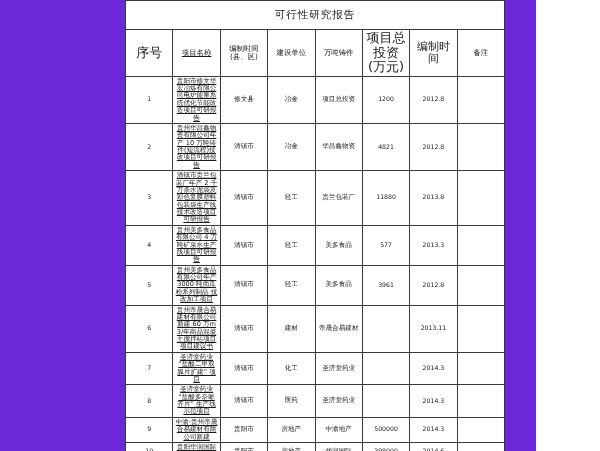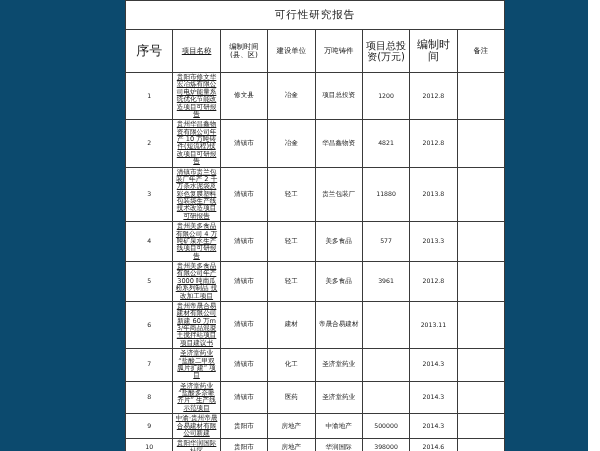--- a/index.html
+++ b/index.html
@@ -10,23 +10,23 @@
   }
   body {
     width: 600px;
     height: 451px;
     overflow: hidden;
     font-family: "DejaVu Sans", "Liberation Sans", sans-serif;
     color: #1a1a1a;
   }
   .page {
     position: relative;
-    width: 588px;
+    width: 536px;
     height: 451px;
-    background: #0c4a6e;
+    background: #6d28d9;
   }
   .doc-frame {
     position: absolute;
     left: 125px;
     top: 0px;
     width: 380px;
   }
   table.report {
     border-collapse: collapse;
     table-layout: fixed;
@@ -63,21 +63,21 @@
   }
   td.c-idx   { width: 18px;  font-size: 6.2px; }
   td.c-name  { width: 148px; text-align: center; line-height: 1.2; text-decoration: underline; }
   td.c-loc   { width: 50px; }
   td.c-ind   { width: 34px; }
   td.c-unit  { width: 39px; line-height: 1.15; }
   td.c-inv   { width: 32px; font-size: 6.2px; }
   td.c-time  { width: 33px; font-size: 6.2px; }
   td.c-note  { width: 38px; }
   thead td.c-idx  { font-size: 13px; }
-  thead td.c-inv  { font-size: 10px; }
+  thead td.c-inv  { font-size: 13px; }
   thead td.c-time { font-size: 11px; }
 </style>
 </head>
 <body>
 
 <div class="page">
   <div class="doc-frame">
     <table class="report">
       <thead>
         <tr>

